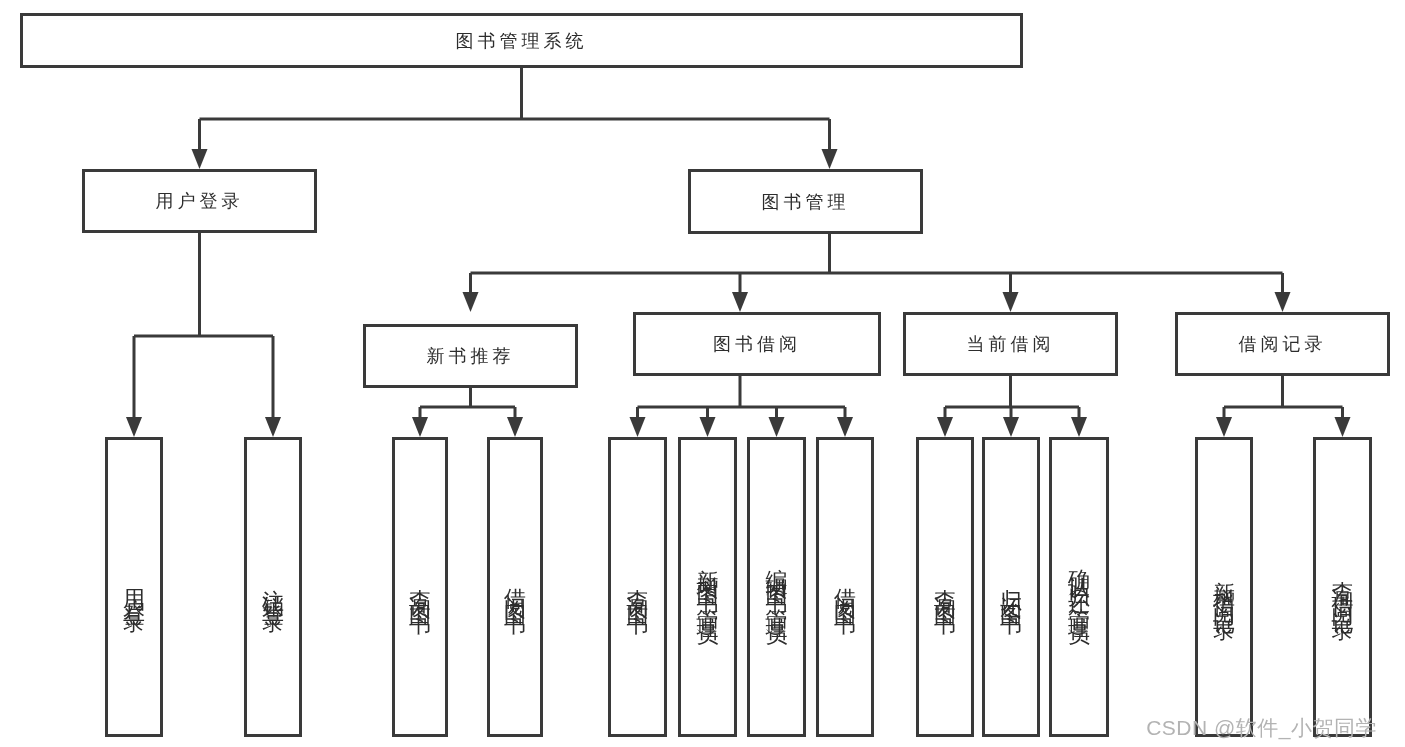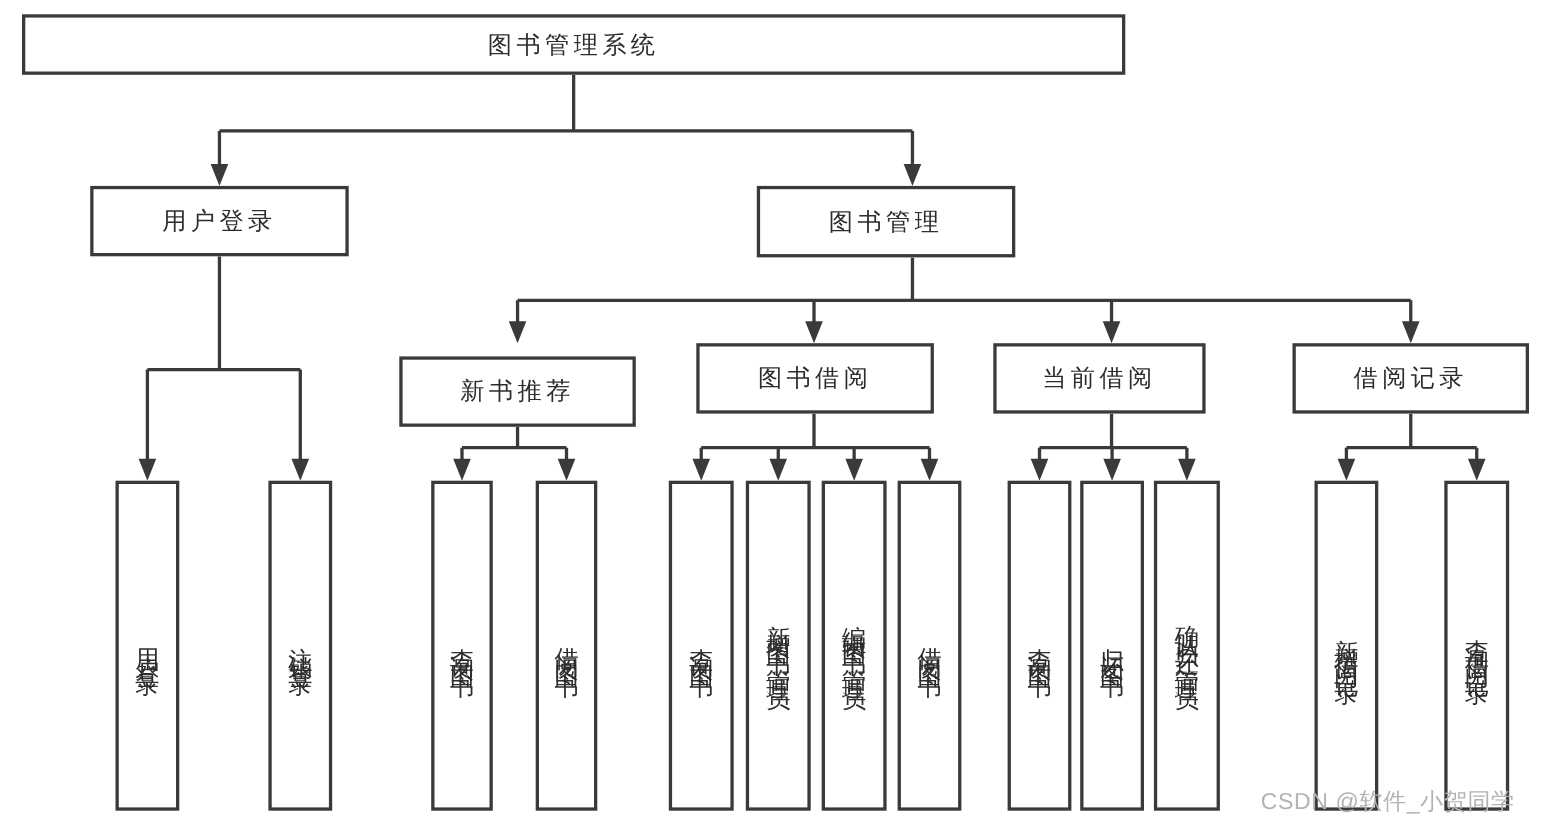--- a/index.html
+++ b/index.html
@@ -37,21 +37,21 @@
     box-sizing: border-box;
     background: var(--box_fill);
     border: 3px solid var(--line);
     display: flex;
     align-items: center;
     justify-content: center;
     color: var(--text);
     z-index: 1;
   }
   .node.h .txt {
-    font-size: 22px;
+    font-size: 18px;
     letter-spacing: 4px;
     white-space: nowrap;
     line-height: 1;
   }
   .node.v .txt {
     writing-mode: vertical-rl;
     text-orientation: mixed;
     font-size: 22px;
     letter-spacing: 8px;
     line-height: 1;
@@ -116,24 +116,24 @@
   <div class="node h" style="left:82px; top:169px; width:235px; height:64px;">
     <span class="txt">用户登录</span>
   </div>
   <div class="node h" style="left:688px; top:169px; width:235px; height:65px;">
     <span class="txt">图书管理</span>
   </div>
 
   <div class="node h" style="left:363px; top:324px; width:215px; height:64px;">
     <span class="txt">新书推荐</span>
   </div>
-  <div class="node h" style="left:633px; top:312px; width:216px; height:64px;">
+  <div class="node h" style="left:633px; top:312px; width:248px; height:64px;">
     <span class="txt">图书借阅</span>
   </div>
-  <div class="node h" style="left:903px; top:312px; width:193px; height:64px;">
+  <div class="node h" style="left:903px; top:312px; width:215px; height:64px;">
     <span class="txt">当前借阅</span>
   </div>
   <div class="node h" style="left:1175px; top:312px; width:215px; height:64px;">
     <span class="txt">借阅记录</span>
   </div>
 
   <div class="node v" style="left:105px; top:437px; width:58px; height:300px;">
     <span class="txt">用户登录</span>
   </div>
   <div class="node v" style="left:244px; top:437px; width:58px; height:300px;">

